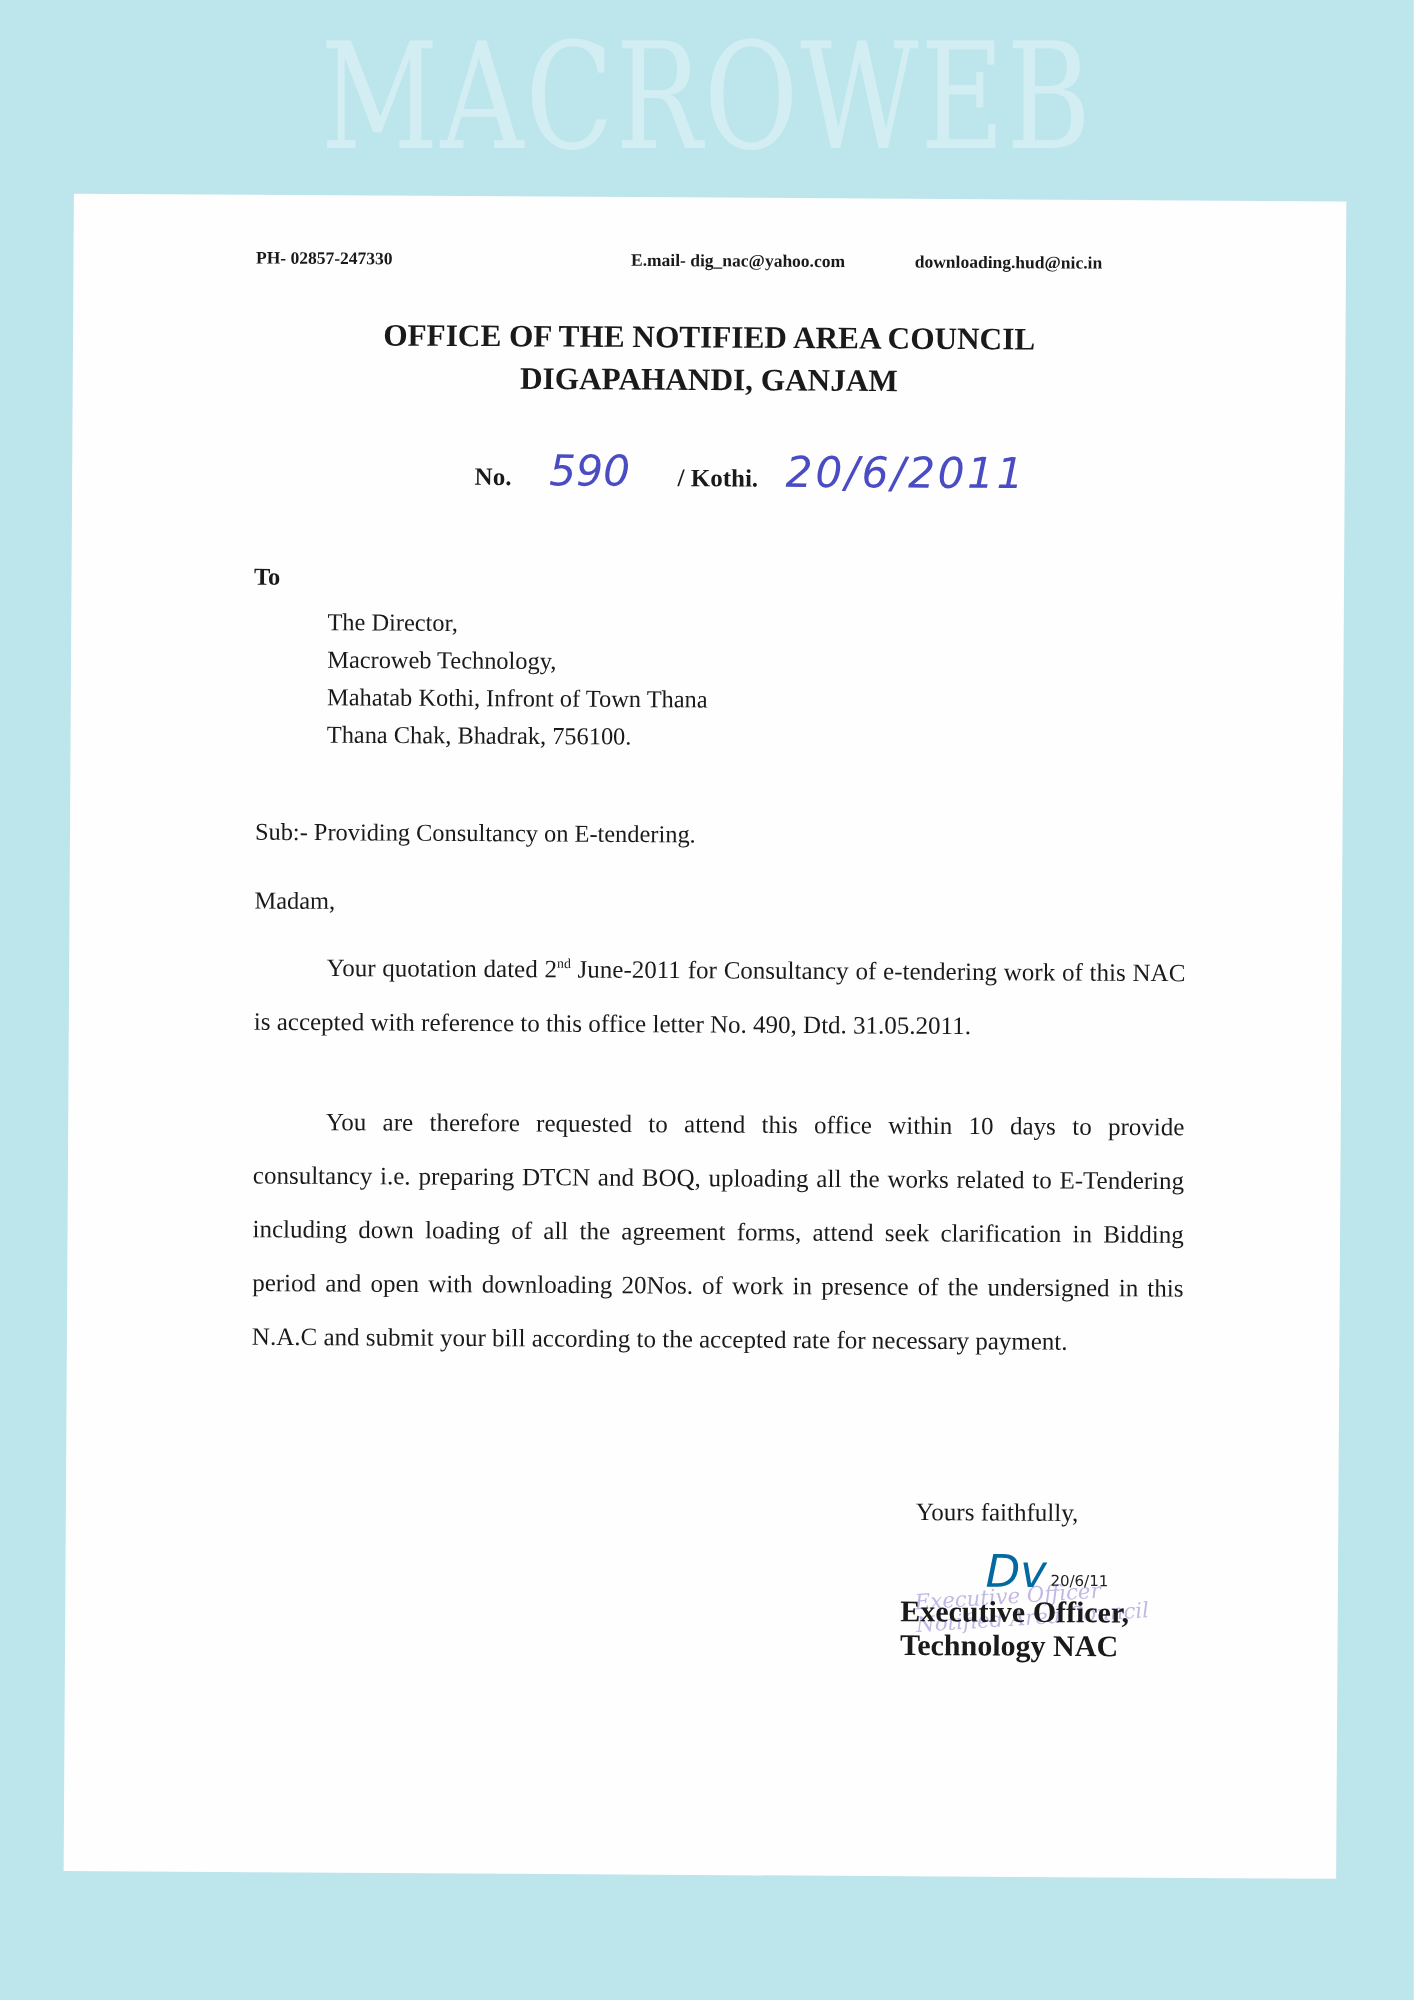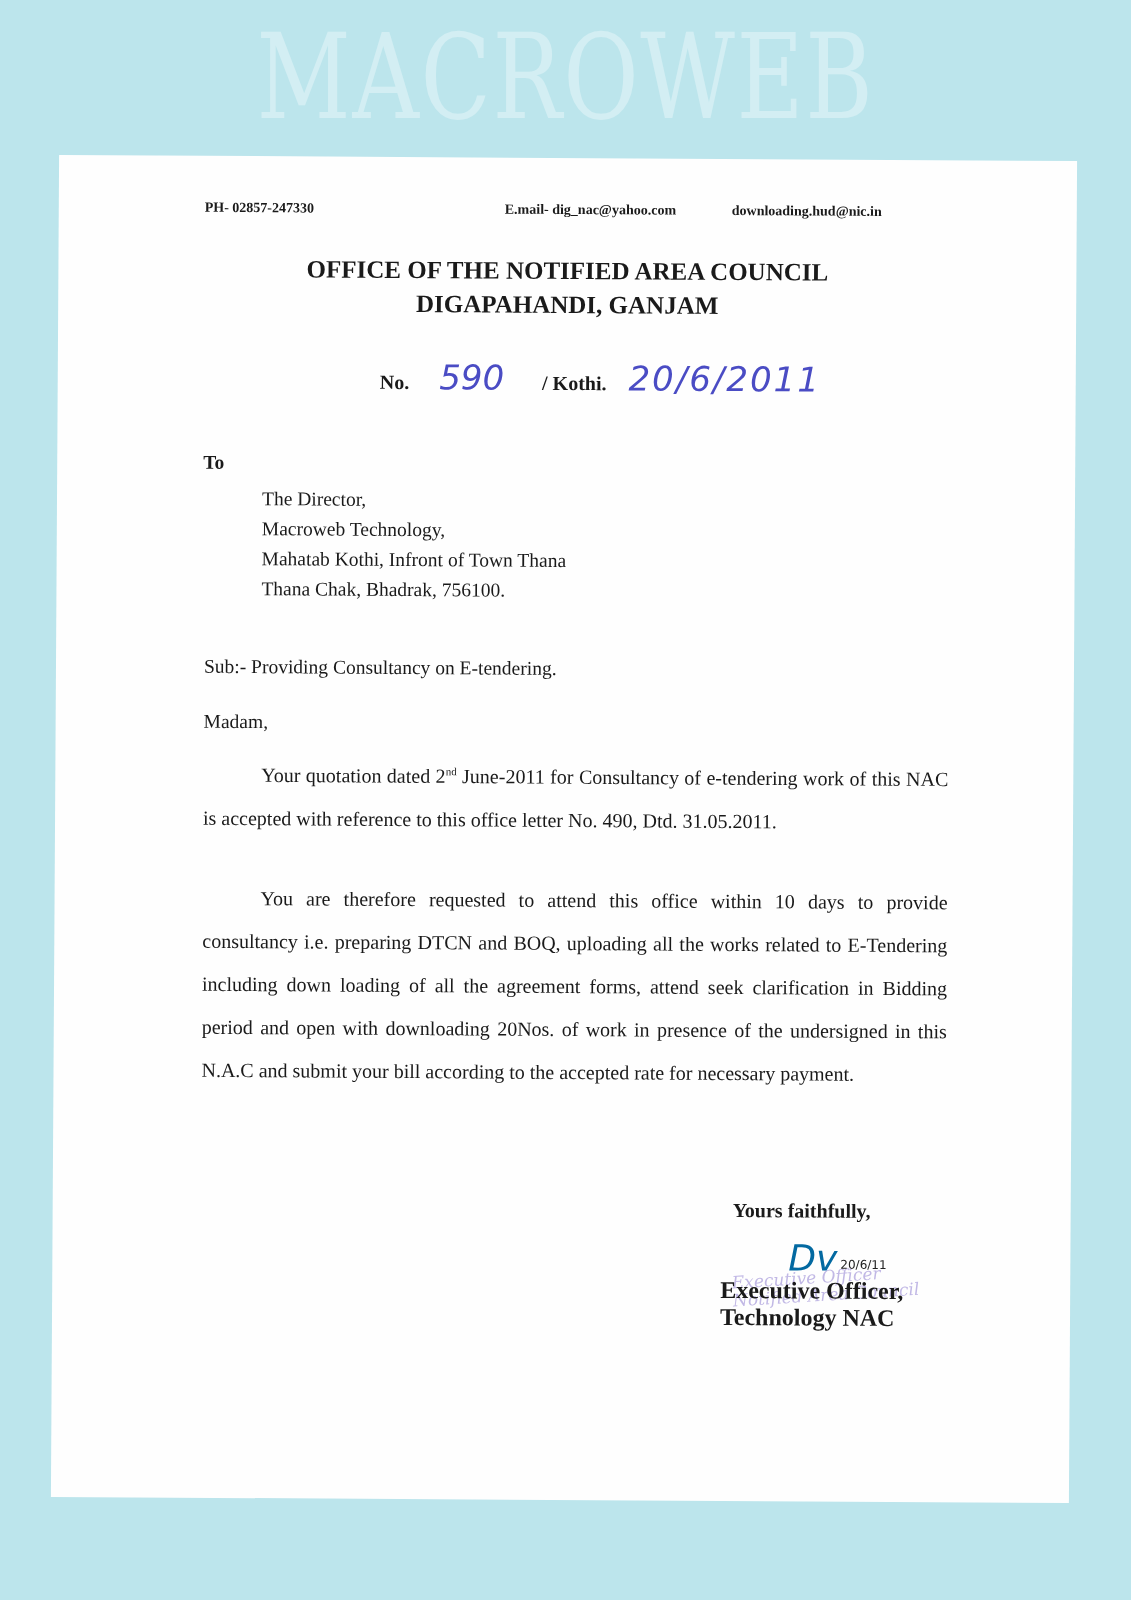--- a/index.html
+++ b/index.html
@@ -63,21 +63,21 @@
     .salutation { position: absolute; left: 148px; top: 555px; }
     .para {
       position: absolute; left: 148px; width: 745px;
       text-align: justify; line-height: 43px; text-indent: 58px;
       font-size: 20px;
     }
     .p1 { top: 593px; }
     .p2 { top: 721px; }
     .closing {
       position: absolute; left: 680px; top: 1040px;
-      font-weight: bold; font-size: 20px;
+      font-weight: normal; font-size: 20px;
     }
     .sig-block {
       position: absolute; left: 668px; top: 1118px;
       font-weight: bold; font-size: 24px; line-height: 27px;
     }
     .signature {
       position: absolute; left: 736px; top: 1078px;
       font-family: "DejaVu Sans", sans-serif;
       font-size: 36px; color: #0369a1;
       font-style: italic;

